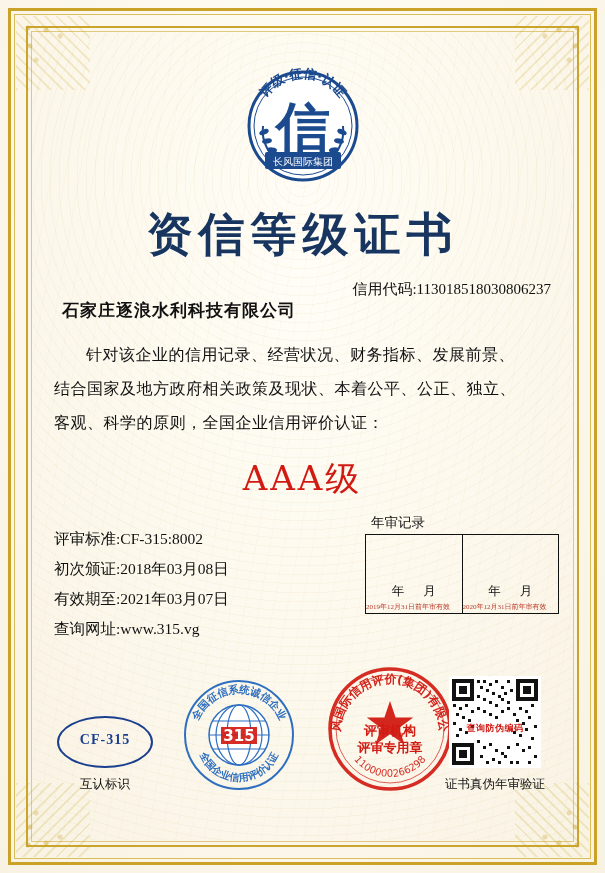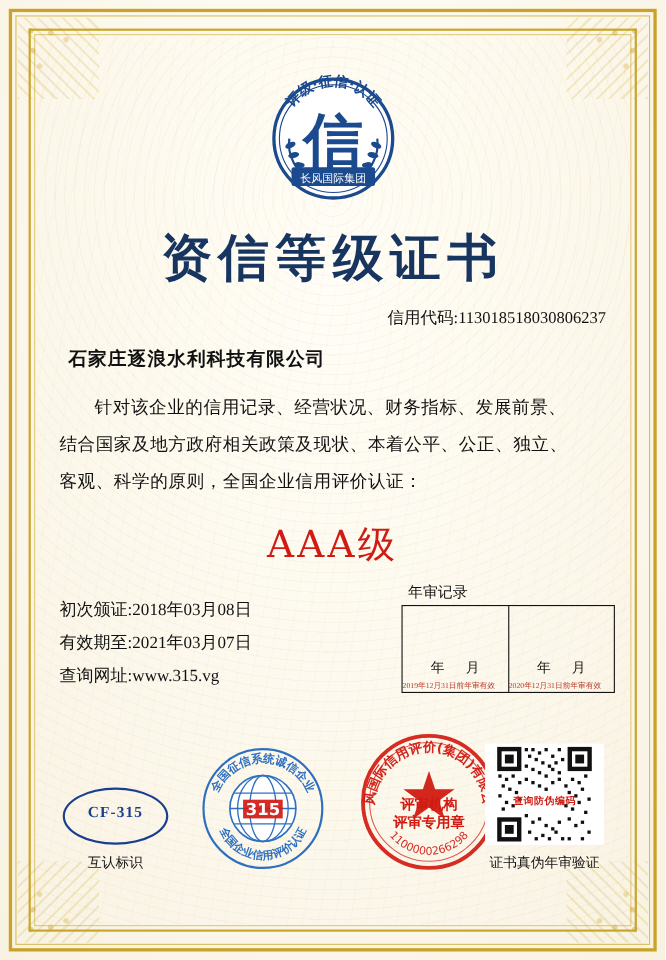--- a/index.html
+++ b/index.html
@@ -107,21 +107,20 @@
   .credit-code {
     text-align: right;
     padding-right: 14px;
     margin-top: 14px;
     font-size: 15px;
     color: #111;
     font-family: "Liberation Serif", serif;
   }
 
   .company {
-    margin-top: 16px;
     padding-left: 22px;
     font-size: 17px;
     font-weight: bold;
     color: #111;
     letter-spacing: 1px;
   }
 
   .body-text {
     margin-top: 16px;
     padding: 0 18px 0 14px;
@@ -245,21 +244,21 @@
   .chop {
     position: relative;
     width: 128px;
     height: 128px;
     margin: 0 auto;
   }
 
   
   .seal-qr { right: 4px; bottom: 18px; width: 132px; }
   .qr {
-    width: 108px;
+    width: 92px;
     height: 92px;
     margin: 0 auto;
     position: relative;
     background-color: #fff;
   }
   .qr-redtext {
     position: absolute;
     left: 0; right: 0;
     top: 46px;
     text-align: center;
@@ -330,20 +329,21 @@
     <div class="body-text">
       <div class="p1">针对该企业的信用记录、经营状况、财务指标、发展前景、</div>
       <div>结合国家及地方政府相关政策及现状、本着公平、公正、独立、</div>
       <div>客观、科学的原则，全国企业信用评价认证：</div>
     </div>
 
     <div class="grade">AAA级</div>
 
     <div class="lower">
       <div class="info">
+        <div class="row">评审标准:CF-315:8002</div>
         <div class="row">初次颁证:2018年03月08日</div>
         <div class="row">有效期至:2021年03月07日</div>
         <div class="row">查询网址:www.315.vg</div>
       </div>
 
       <div class="review">
         <div class="review-title">年审记录</div>
         <div class="review-box">
           <div class="review-cell">
             <div class="cell-ym">年 月</div>

